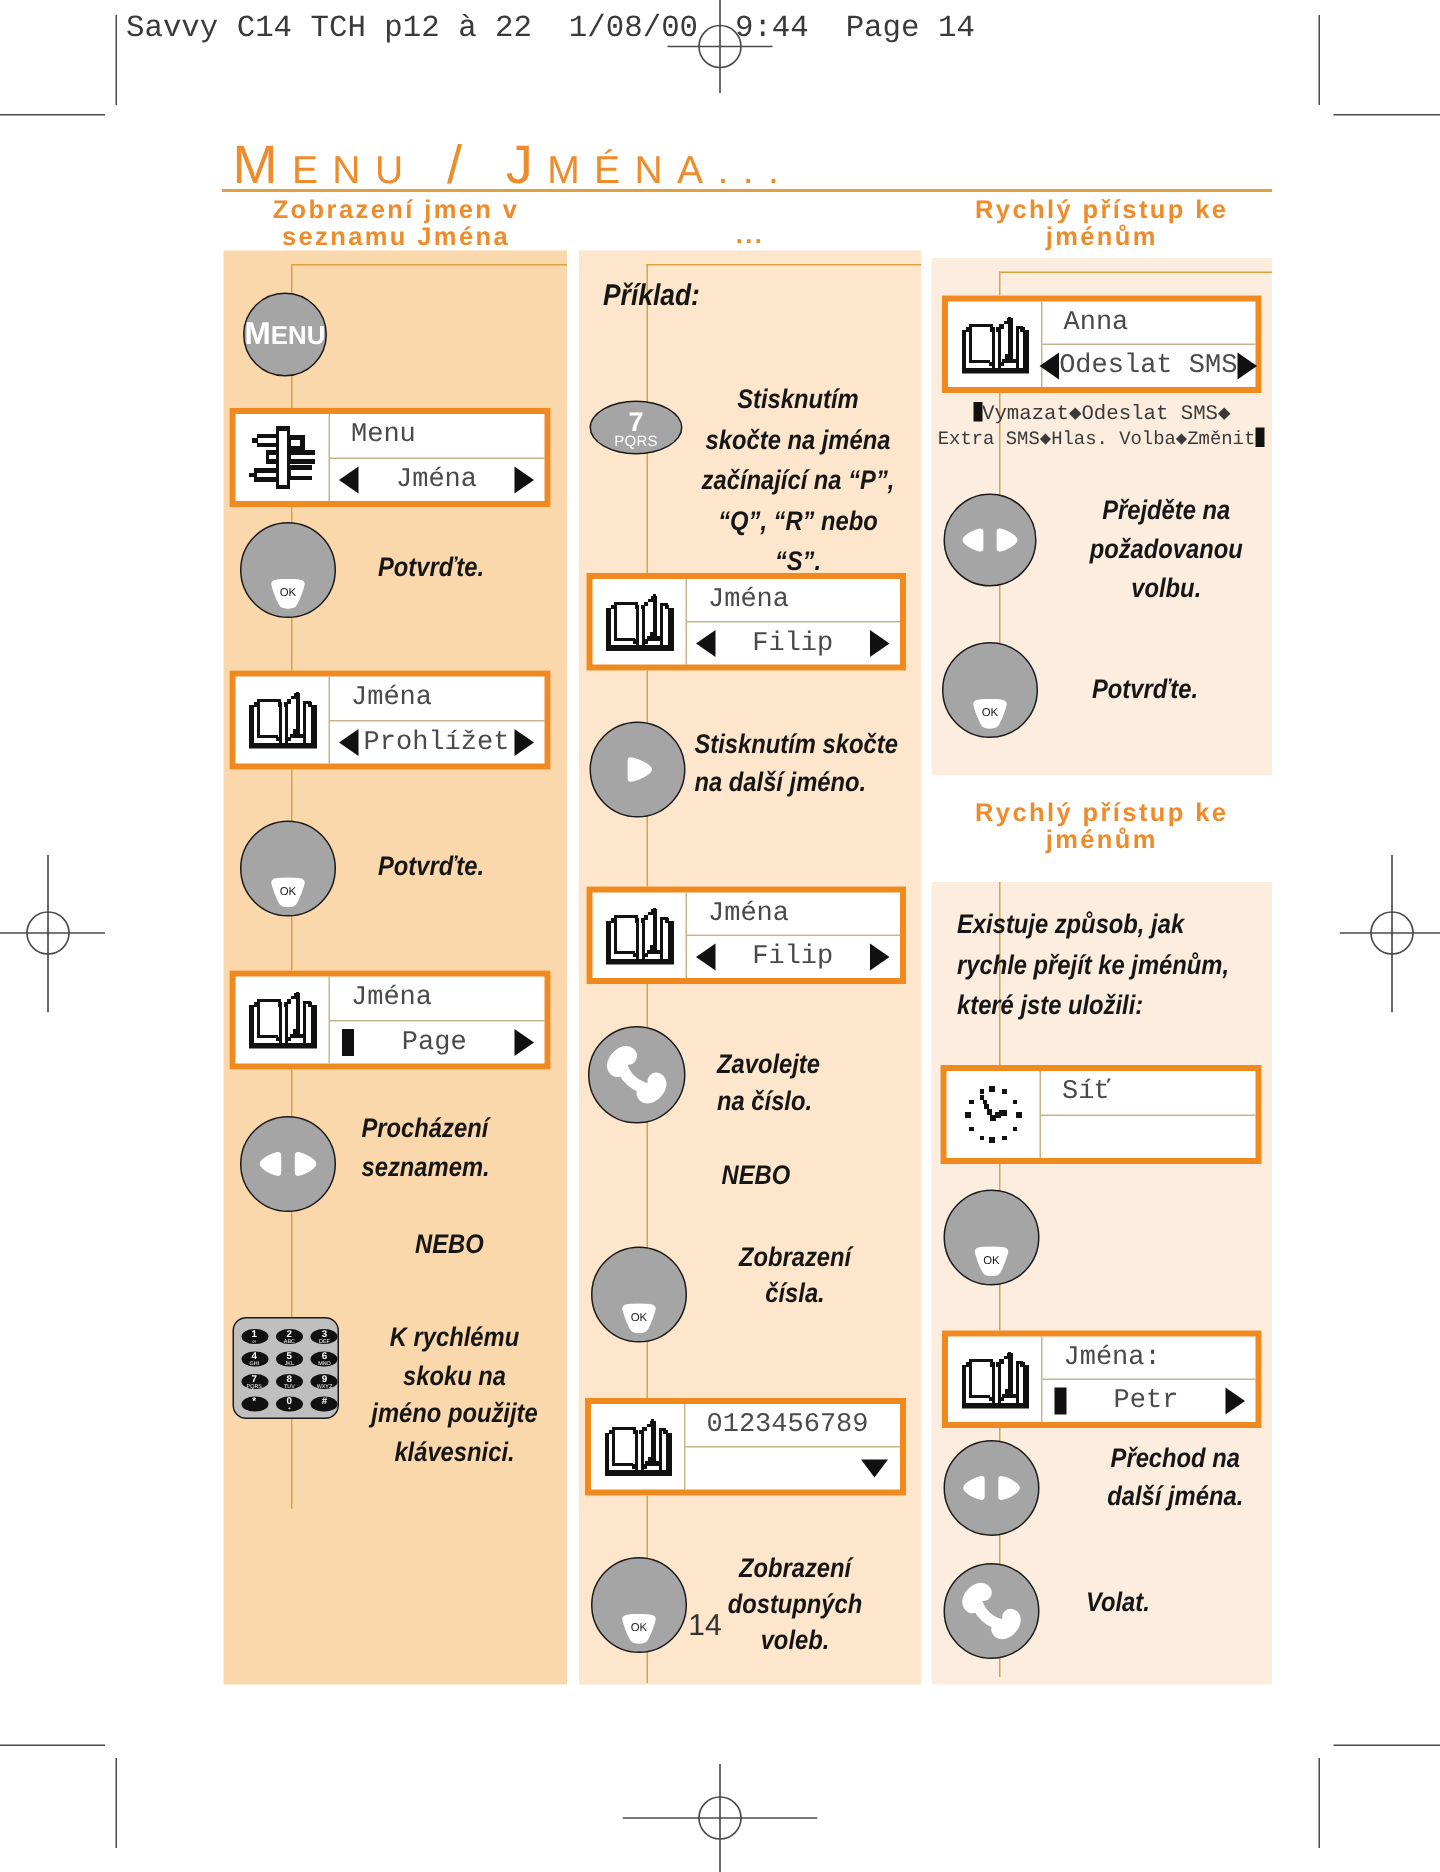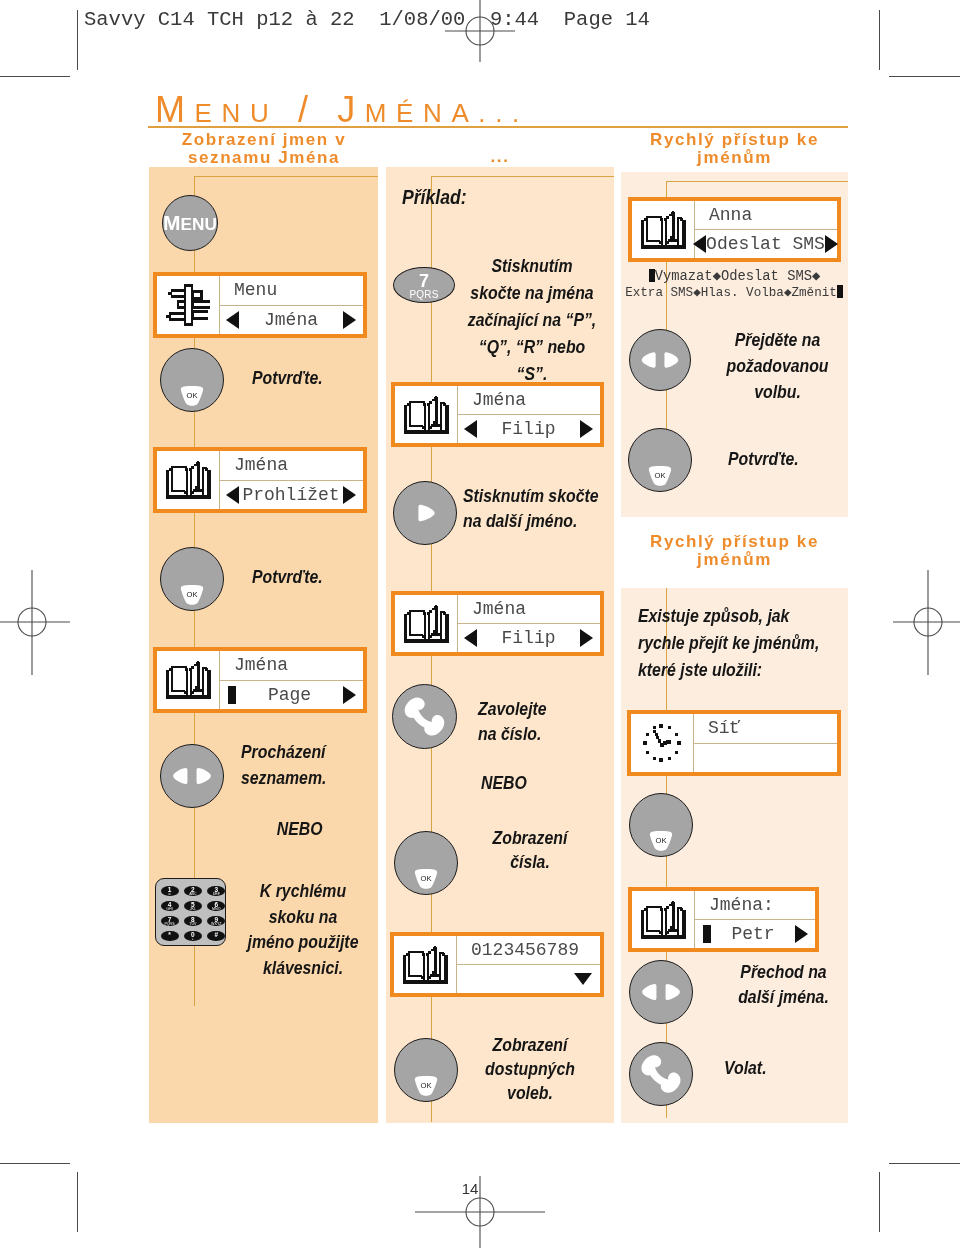--- a/index.html
+++ b/index.html
@@ -688,21 +688,21 @@
 
   <div class="btn" style="left:629px;top:793px;width:64px;height:64px;">
     <span class="okmark">
         <svg viewBox="0 0 24 20" width="24" height="20">
           <path d="M4 0.5 C8 -0.3 16 -0.3 20 0.5 C22.4 1 23.6 2.2 23 4.4 C21.8 8.9 19.4 15.4 17.4 18 C15.6 20.4 8.4 20.4 6.6 18 C4.6 15.4 2.2 8.9 1 4.4 C0.4 2.2 1.6 1 4 0.5 Z" fill="#fff"></path>
           <text x="12" y="11.6" font-family="Liberation Sans, sans-serif" font-size="7.6" fill="#1b1b1b" text-anchor="middle">OK</text>
         </svg>
       </span>
   </div>
 
-  <div class="lcd" style="left:628px;top:887px;width:191px;height:65px;">
+  <div class="lcd" style="left:628px;top:887px;width:213px;height:65px;">
     <div class="icon">
         <span class="ico-book">
           <svg class="icn" width="47" height="38" viewBox="0 0 47 38">
             <g fill="#111" shape-rendering="crispEdges">
               <rect x="1" y="34" width="45" height="4"></rect>
               <rect x="1" y="9" width="3" height="25"></rect>
               <rect x="4" y="7" width="3" height="3"></rect>
               <rect x="6" y="5" width="16" height="2"></rect>
               <rect x="6" y="5" width="2" height="26"></rect>
               <rect x="7" y="29" width="13" height="2"></rect>
@@ -756,15 +756,15 @@
           <g transform="rotate(-48 32 32) translate(32 32) scale(1.05) translate(-32 -32)">
             <path d="M32 18 C25 26 25 38 32 46" fill="none" stroke="#fff" stroke-width="7.5" stroke-linecap="round"></path>
             <path d="M21 19.5 C21 14.5 25.5 11 32 11 C38.5 11 43 14.5 43 19.5 C43 23 40.5 25.5 37.3 25.5 C34.2 25.5 32 23.2 32 20 C32 23.2 29.8 25.5 26.7 25.5 C23.5 25.5 21 23 21 19.5 Z" fill="#fff"></path>
             <path d="M21 44.5 C21 49.5 25.5 53 32 53 C38.5 53 43 49.5 43 44.5 C43 41 40.5 38.5 37.3 38.5 C34.2 38.5 32 40.8 32 44 C32 40.8 29.8 38.5 26.7 38.5 C23.5 38.5 21 41 21 44.5 Z" fill="#fff"></path>
           </g>
         </svg>
       </span>
   </div>
   <div class="capt l" style="left:724px;top:1058px;font-size:18px;">Volat.</div>
 
-  <div style="position:absolute;left:440px;top:1180px;width:60px;text-align:center;font-size:15px;color:#333;font-family:'Liberation Sans',sans-serif;">14</div>
+  <div style="position:absolute;left:440px;top:1073px;width:60px;text-align:center;font-size:20px;color:#333;font-family:'Liberation Sans',sans-serif;">14</div>
 
 </div>
 
 </body></html>

